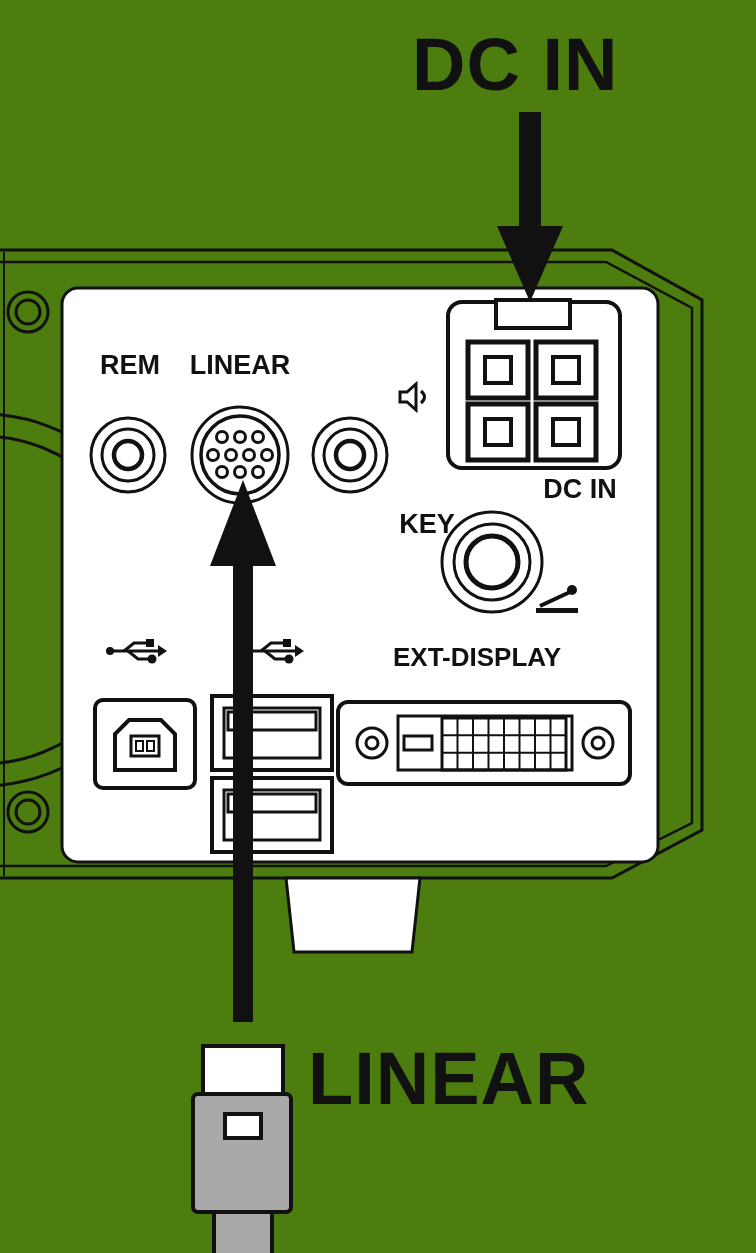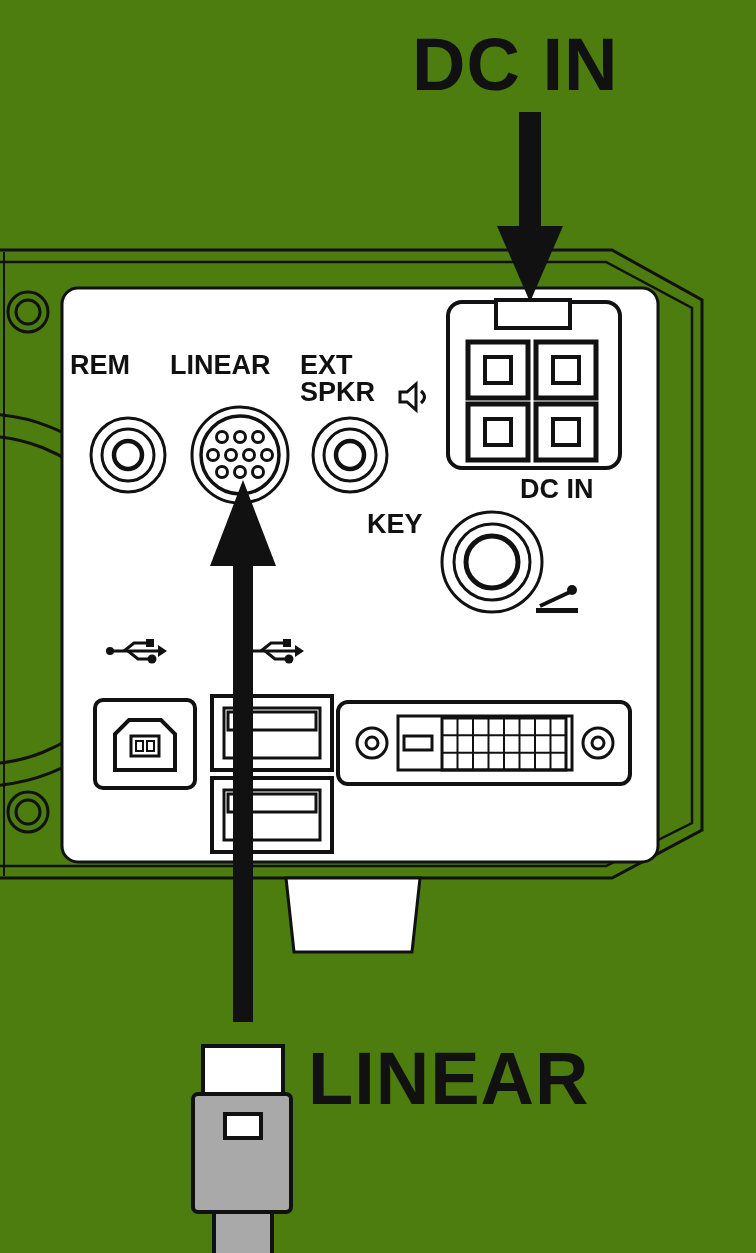--- a/index.html
+++ b/index.html
@@ -1,19 +1,19 @@
 <!DOCTYPE html>
 <html><head>
 <meta charset="utf-8">
 <style>
   html,body{margin:0;padding:0;background:#fff;}
   #stage{position:relative;width:756px;height:1253px;background:#4d7c0f;overflow:hidden;
          font-family:"Liberation Sans","DejaVu Sans",sans-serif;}
   #art{position:absolute;left:0;top:0;}
-  .lbl{position:absolute;font-weight:700;font-size:27px;color:#111;text-align:left;line-height:1;}
+  .lbl{position:absolute;font-weight:700;font-size:27px;color:#111;text-align:center;line-height:1;}
   .callout{position:absolute;font-weight:700;font-size:74px;color:#111;line-height:1;letter-spacing:1px;white-space:nowrap;}
 </style>
 </head>
 <body>
 
 <div id="stage">
 
   <svg id="art" width="756" height="1253" viewBox="0 0 756 1253">
 
     <g fill="none" stroke="#111111">
@@ -181,22 +181,22 @@
       <rect x="214" y="1212" width="58" height="46" fill="#a9a9a9" stroke-width="4"></rect>
     </g>
   </svg>
 
   <div class="callout" style="left:412px;top:28px;">DC IN</div>
 
   <div class="lbl" style="left:70px;top:352px;width:120px;">REM</div>
 
   <div class="lbl" style="left:170px;top:352px;width:140px;">LINEAR</div>
 
-  <div class="lbl" style="left:300px;top:352px;width:135px;">EXT SPKR</div>
 
   <div class="lbl" style="left:520px;top:476px;width:120px;">DC IN</div>
 
   <div class="lbl" style="left:367px;top:511px;width:120px;">KEY</div>
 
+  <div class="lbl" style="left:377px;top:644px;width:200px;font-size:26px;">EXT-DISPLAY</div>
 
   <div class="callout" style="left:308px;top:1042px;">LINEAR</div>
 
 </div>
 
 </body></html>

